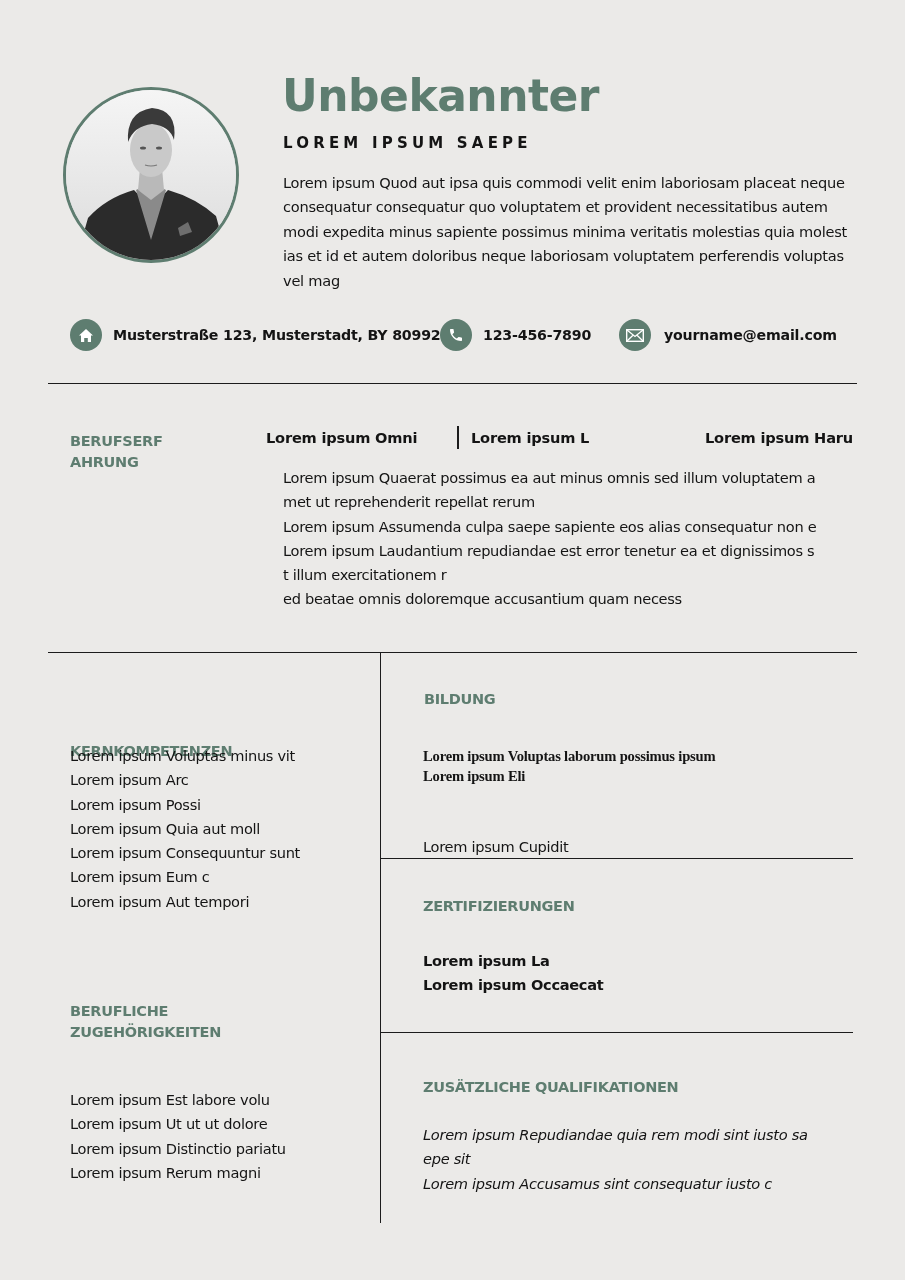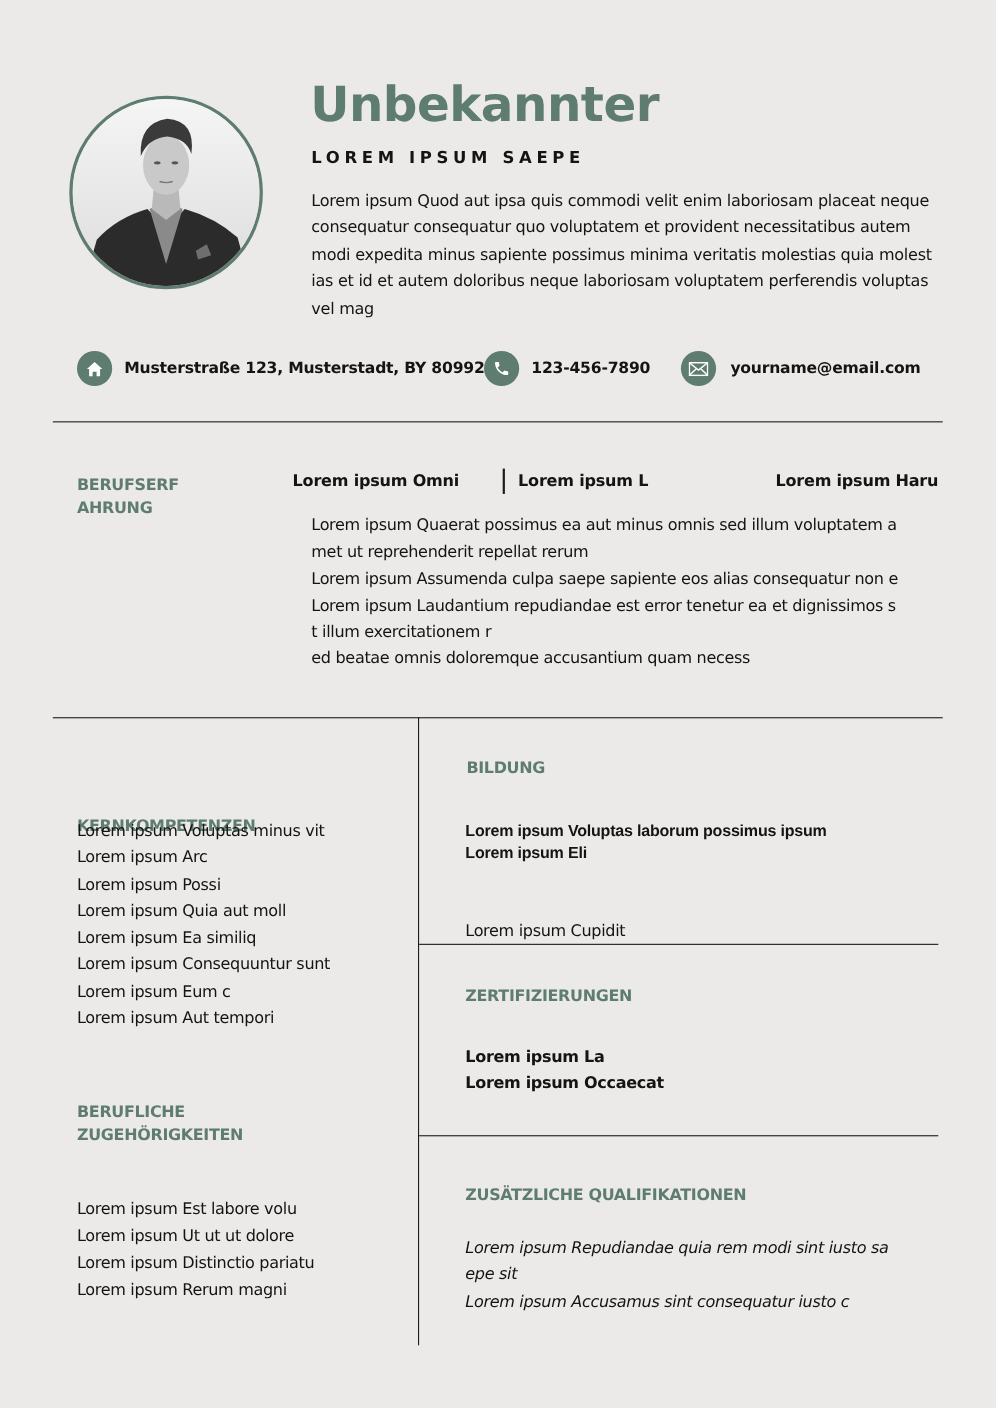--- a/index.html
+++ b/index.html
@@ -73,21 +73,21 @@
       font-family: "DejaVu Sans", sans-serif;
       font-size: 14.6px; font-weight: 600;
       white-space: nowrap; line-height: 20px; letter-spacing: -0.2px;
     }
     .body-text {
       font-family: "DejaVu Sans", sans-serif;
       font-size: 14.6px; line-height: 24.3px; letter-spacing: -0.3px;
     }
     .body-text div { white-space: nowrap; }
     .edu-title {
-      font-family: Liberation Sans, sans-serif;
+      font-family: Liberation Serif, serif;
       font-size: 14.6px; font-weight: bold; line-height: 20px; letter-spacing: -0.2px;
     }
     .edu-title div { white-space: nowrap; }
   </style>
 </head>
 <body>
 
 <div class="abs photo">
   <svg viewBox="0 0 170 170">
     <defs>
@@ -172,21 +172,20 @@
 
 <div class="abs hline" style="left:48px; top:652px; width:809px;"></div>
 <div class="abs vline" style="left:380px; top:652px; height:571px;"></div>
 
 <div class="abs section-title" style="left:70px; top:701px;margin-top:40px;">KERNKOMPETENZEN</div>
 <div class="abs body-text" style="left:70px; top:744px;">
   <div>Lorem ipsum Voluptas minus vit</div>
   <div>Lorem ipsum Arc</div>
   <div>Lorem ipsum Possi</div>
   <div>Lorem ipsum Quia aut moll</div>
-  <div>Lorem ipsum Ea similiq</div>
   <div>Lorem ipsum Consequuntur sunt</div>
   <div>Lorem ipsum Eum c</div>
   <div>Lorem ipsum Aut tempori</div>
 </div>
 
 <div class="abs section-title" style="left:70px; top:1001px;">
   <div>BERUFLICHE</div>
   <div>ZUGEHÖRIGKEITEN</div>
 </div>
 <div class="abs body-text" style="left:70px; top:1088px;">

